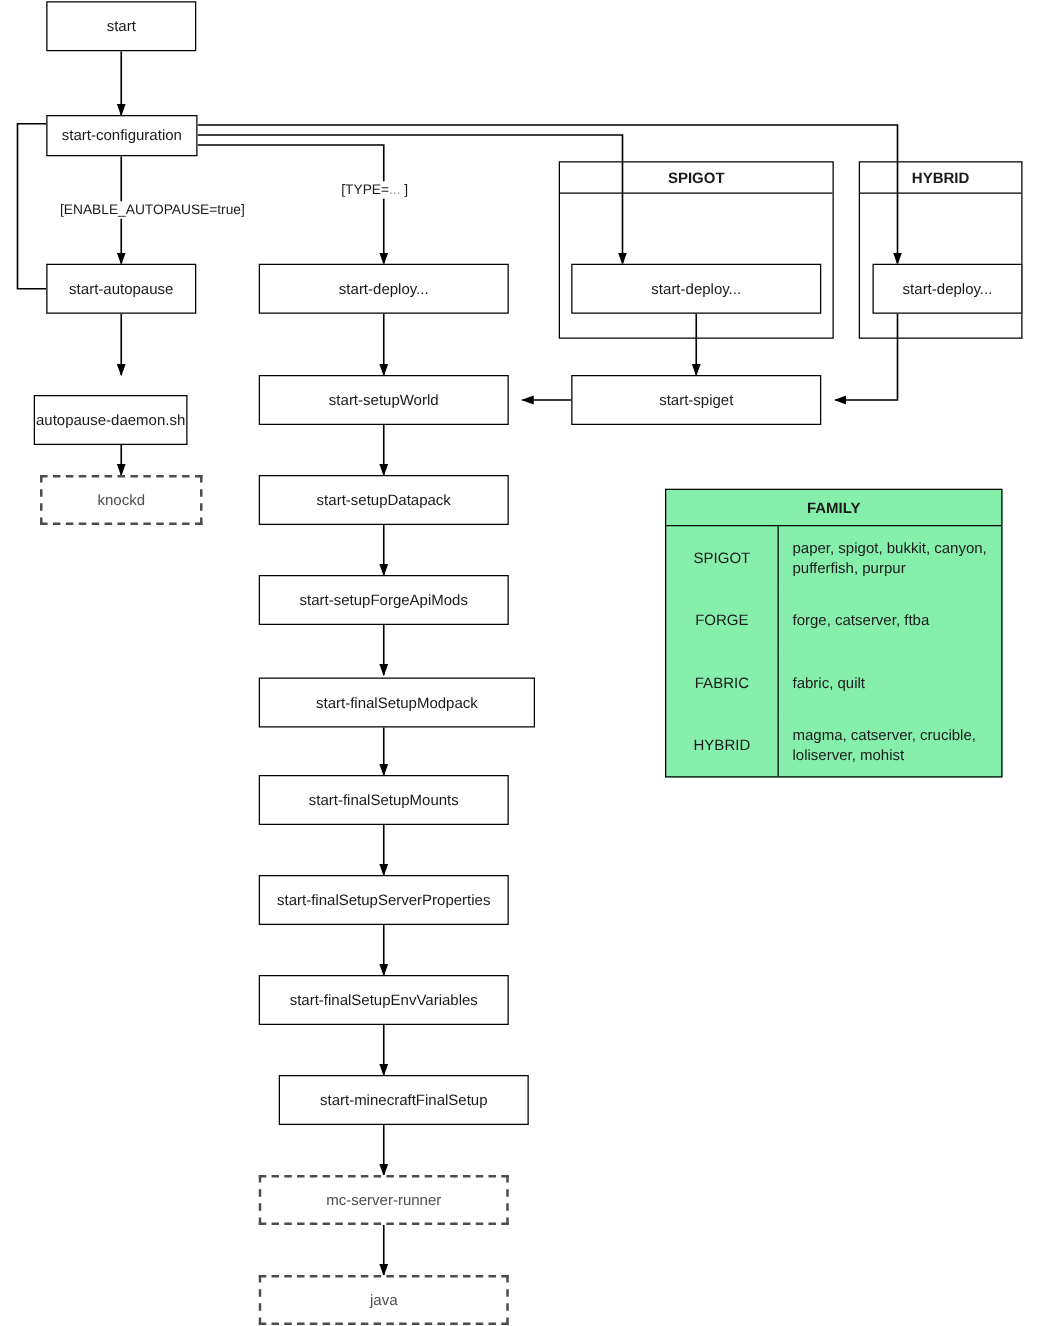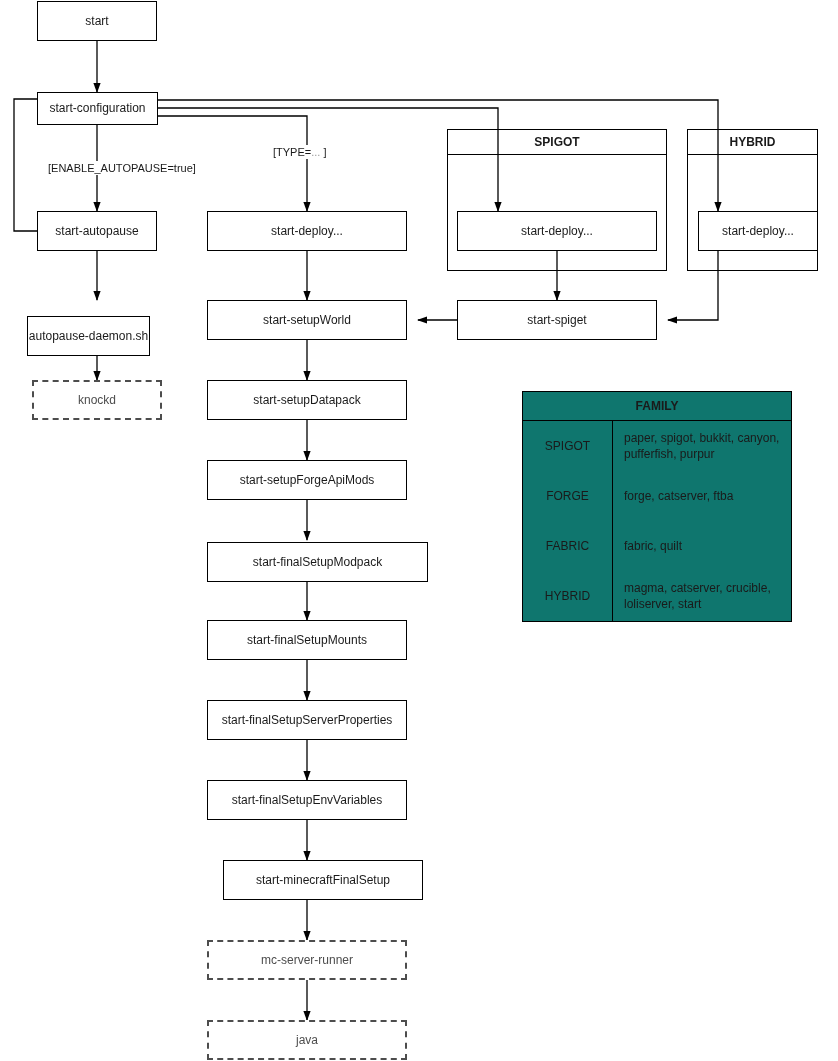--- a/index.html
+++ b/index.html
@@ -77,21 +77,22 @@
     line-height: 14px;
   }
   .edge-label .muted {
     color: #9a9a9a;
   }
   
   .legend {
     position: absolute;
     box-sizing: border-box;
     border: 1px solid #000000;
-    background: #0f766e;
+    background: #86efac;
+    margin-left: 10px;
   }
   .legend-header {
     box-sizing: border-box;
     height: 29px;
     border-bottom: 1px solid #000000;
     display: flex;
     align-items: center;
     justify-content: center;
     font-size: 12px;
     font-weight: bold;
@@ -237,18 +238,18 @@
         <div class="legend-row">
           <div class="legend-key">FORGE</div>
           <div class="legend-val">forge, catserver, ftba</div>
         </div>
         <div class="legend-row">
           <div class="legend-key">FABRIC</div>
           <div class="legend-val">fabric, quilt</div>
         </div>
         <div class="legend-row">
           <div class="legend-key">HYBRID</div>
-          <div class="legend-val">magma, catserver, crucible, loliserver, start</div>
+          <div class="legend-val">magma, catserver, crucible, loliserver, mohist</div>
         </div>
       </div>
   </div>
 
 </div>
 
 </body></html>

